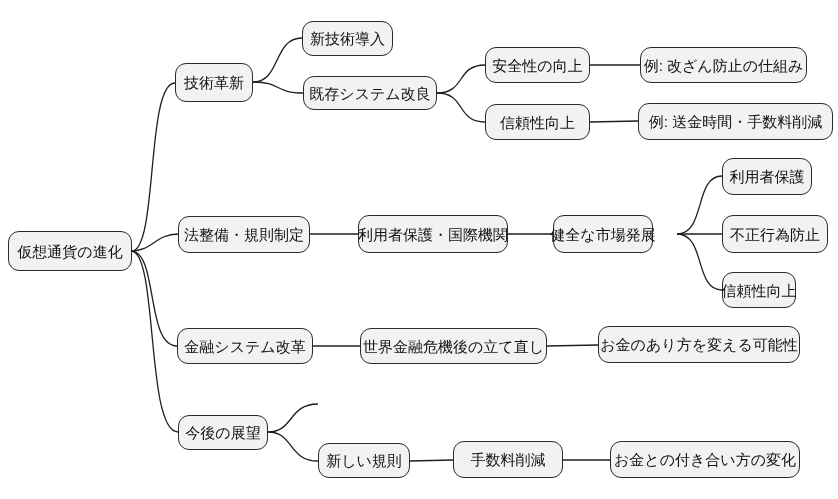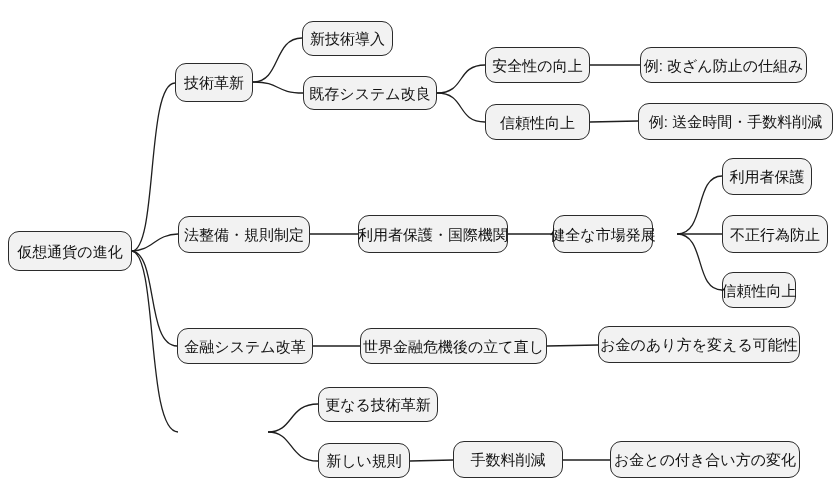--- a/index.html
+++ b/index.html
@@ -98,22 +98,22 @@
   <div class="node" style="left:722px;top:215px;width:106px;height:38px">不正行為防止</div>
 
   <div class="node" style="left:722px;top:272px;width:74px;height:36px">信頼性向上</div>
 
   <div class="node" style="left:177px;top:328px;width:136px;height:36px">金融システム改革</div>
 
   <div class="node" style="left:360px;top:328px;width:187px;height:36px">世界金融危機後の立て直し</div>
 
   <div class="node" style="left:598px;top:326px;width:202px;height:37px">お金のあり方を変える可能性</div>
 
+  <div class="node" style="left:178px;top:415px;width:90px;height:35px">今後の展望</div>
 
-  <div class="node" style="left:318px;top:387px;width:120px;height:35px">更なる技術革新</div>
 
   <div class="node" style="left:318px;top:443px;width:92px;height:35px">新しい規則</div>
 
   <div class="node" style="left:453px;top:441px;width:110px;height:37px">手数料削減</div>
 
   <div class="node" style="left:610px;top:441px;width:190px;height:37px">お金との付き合い方の変化</div>
 
 </div>
 
 </body></html>

